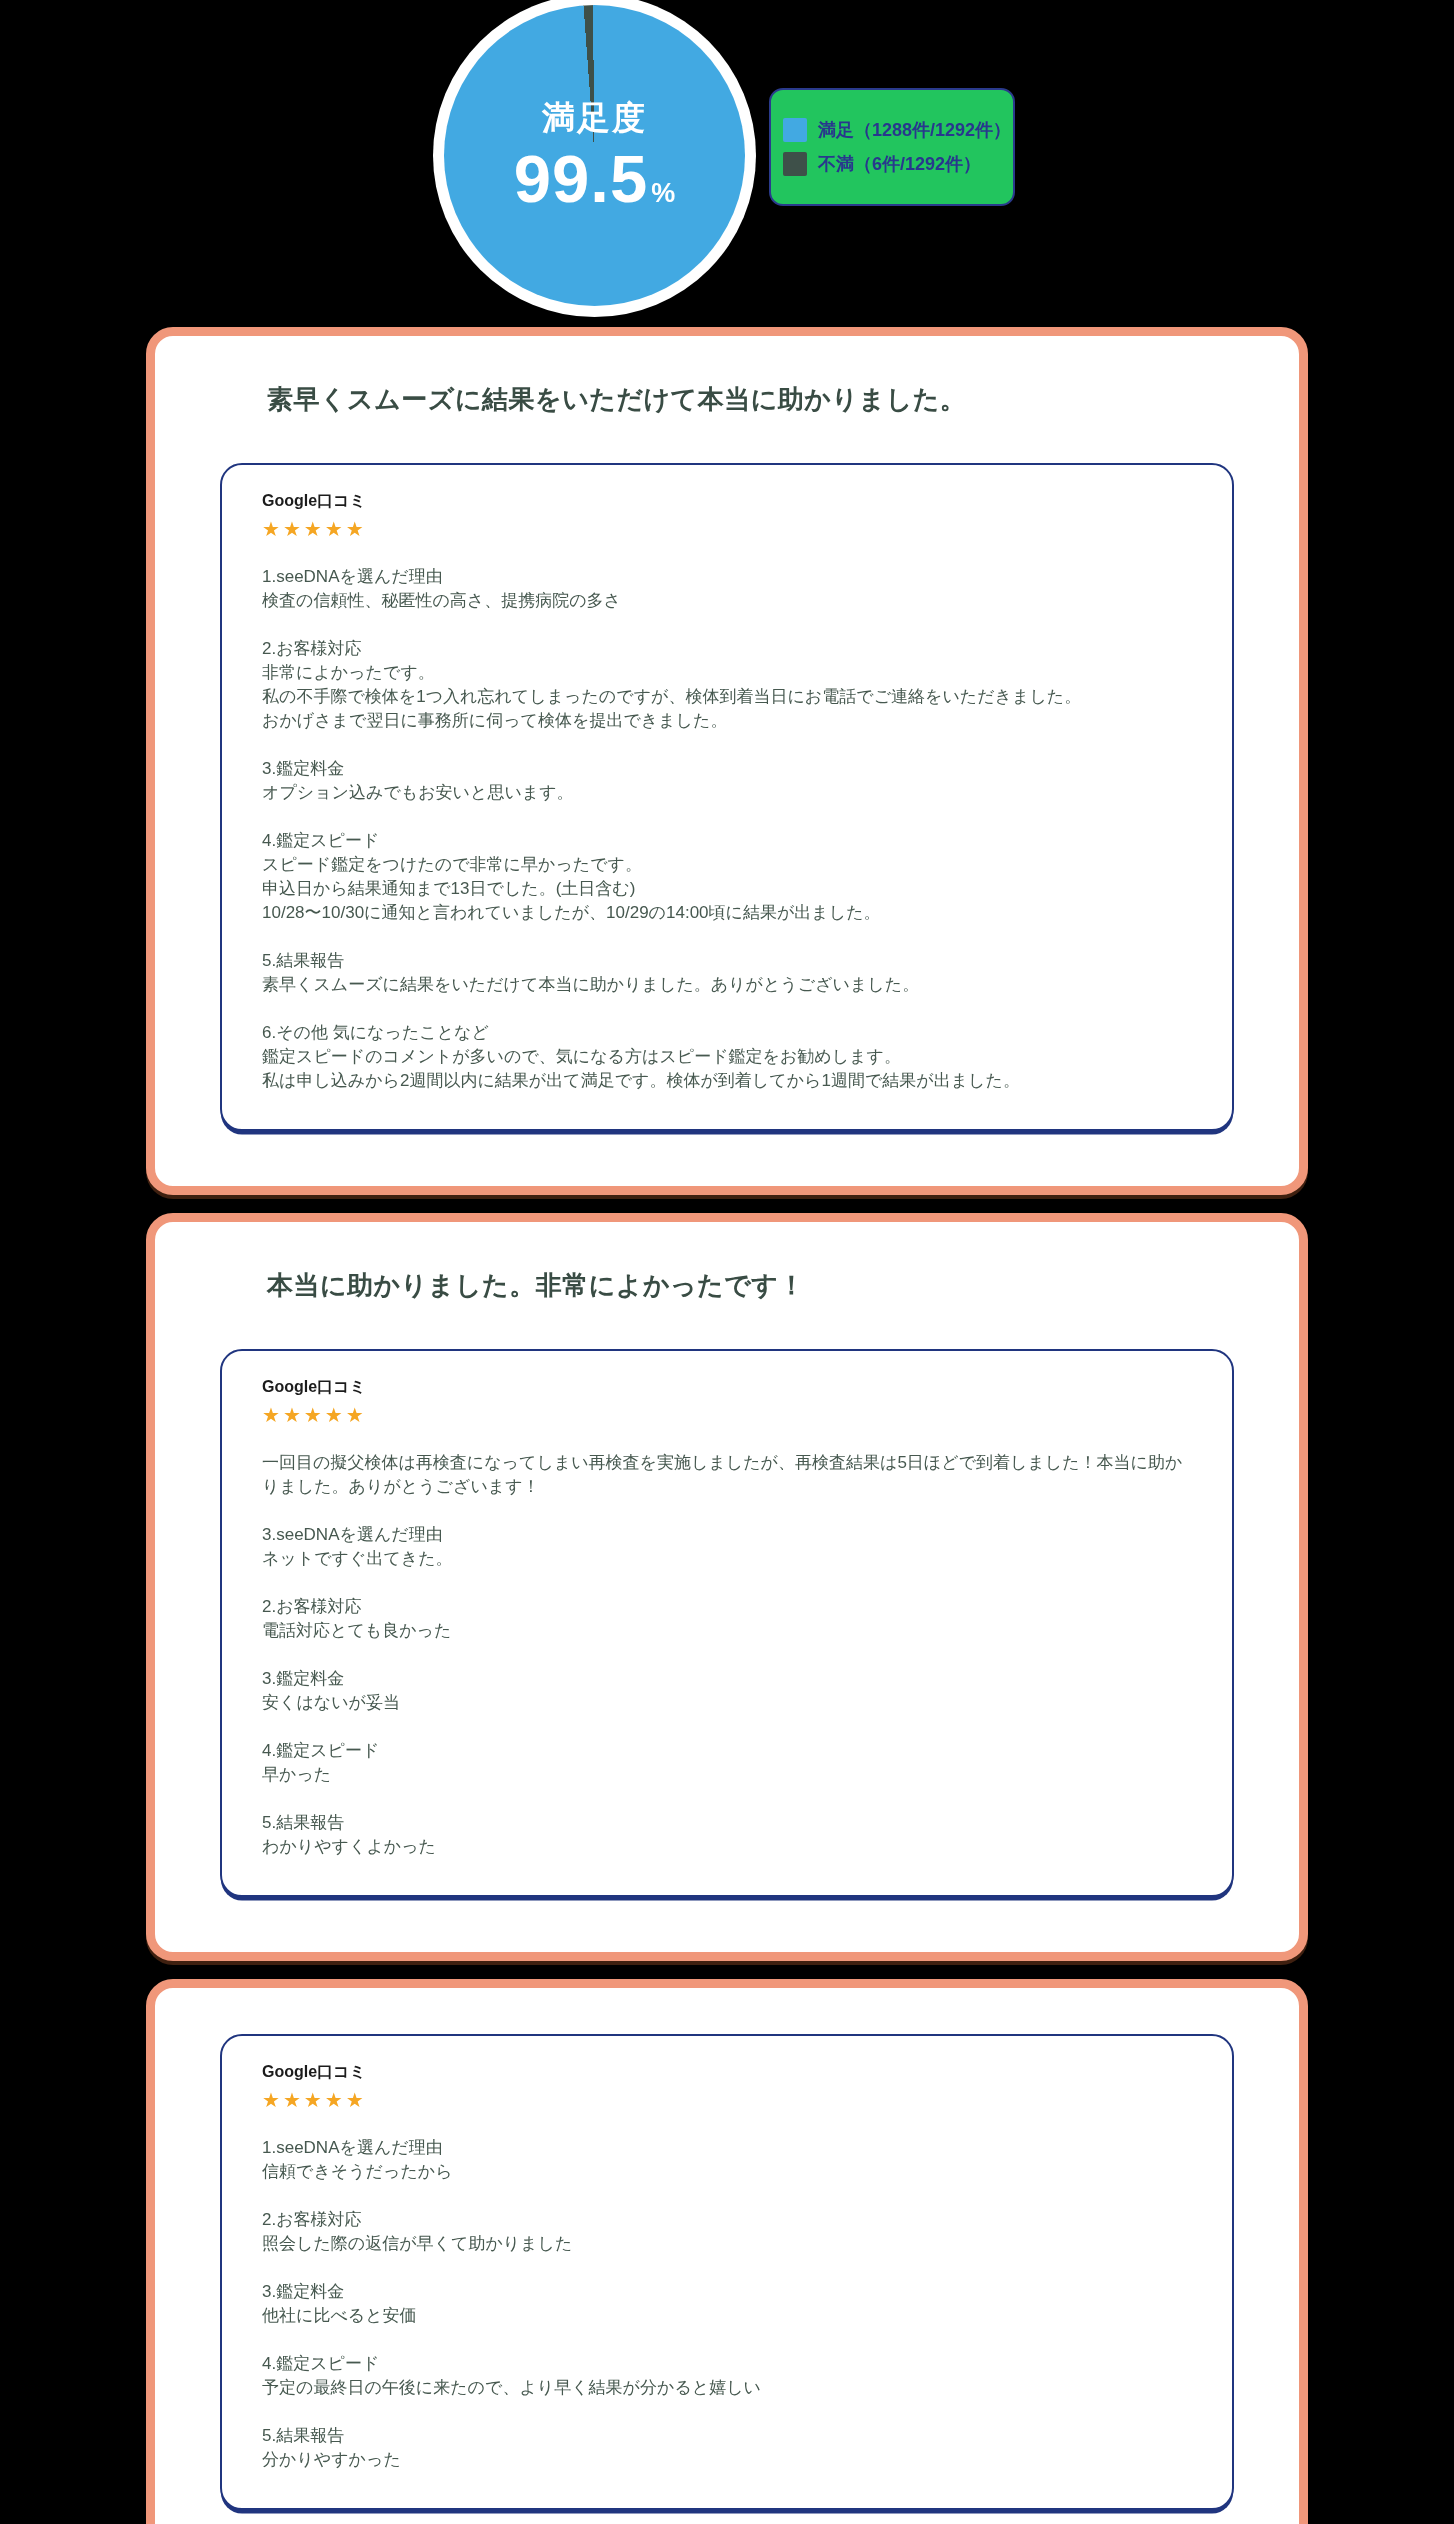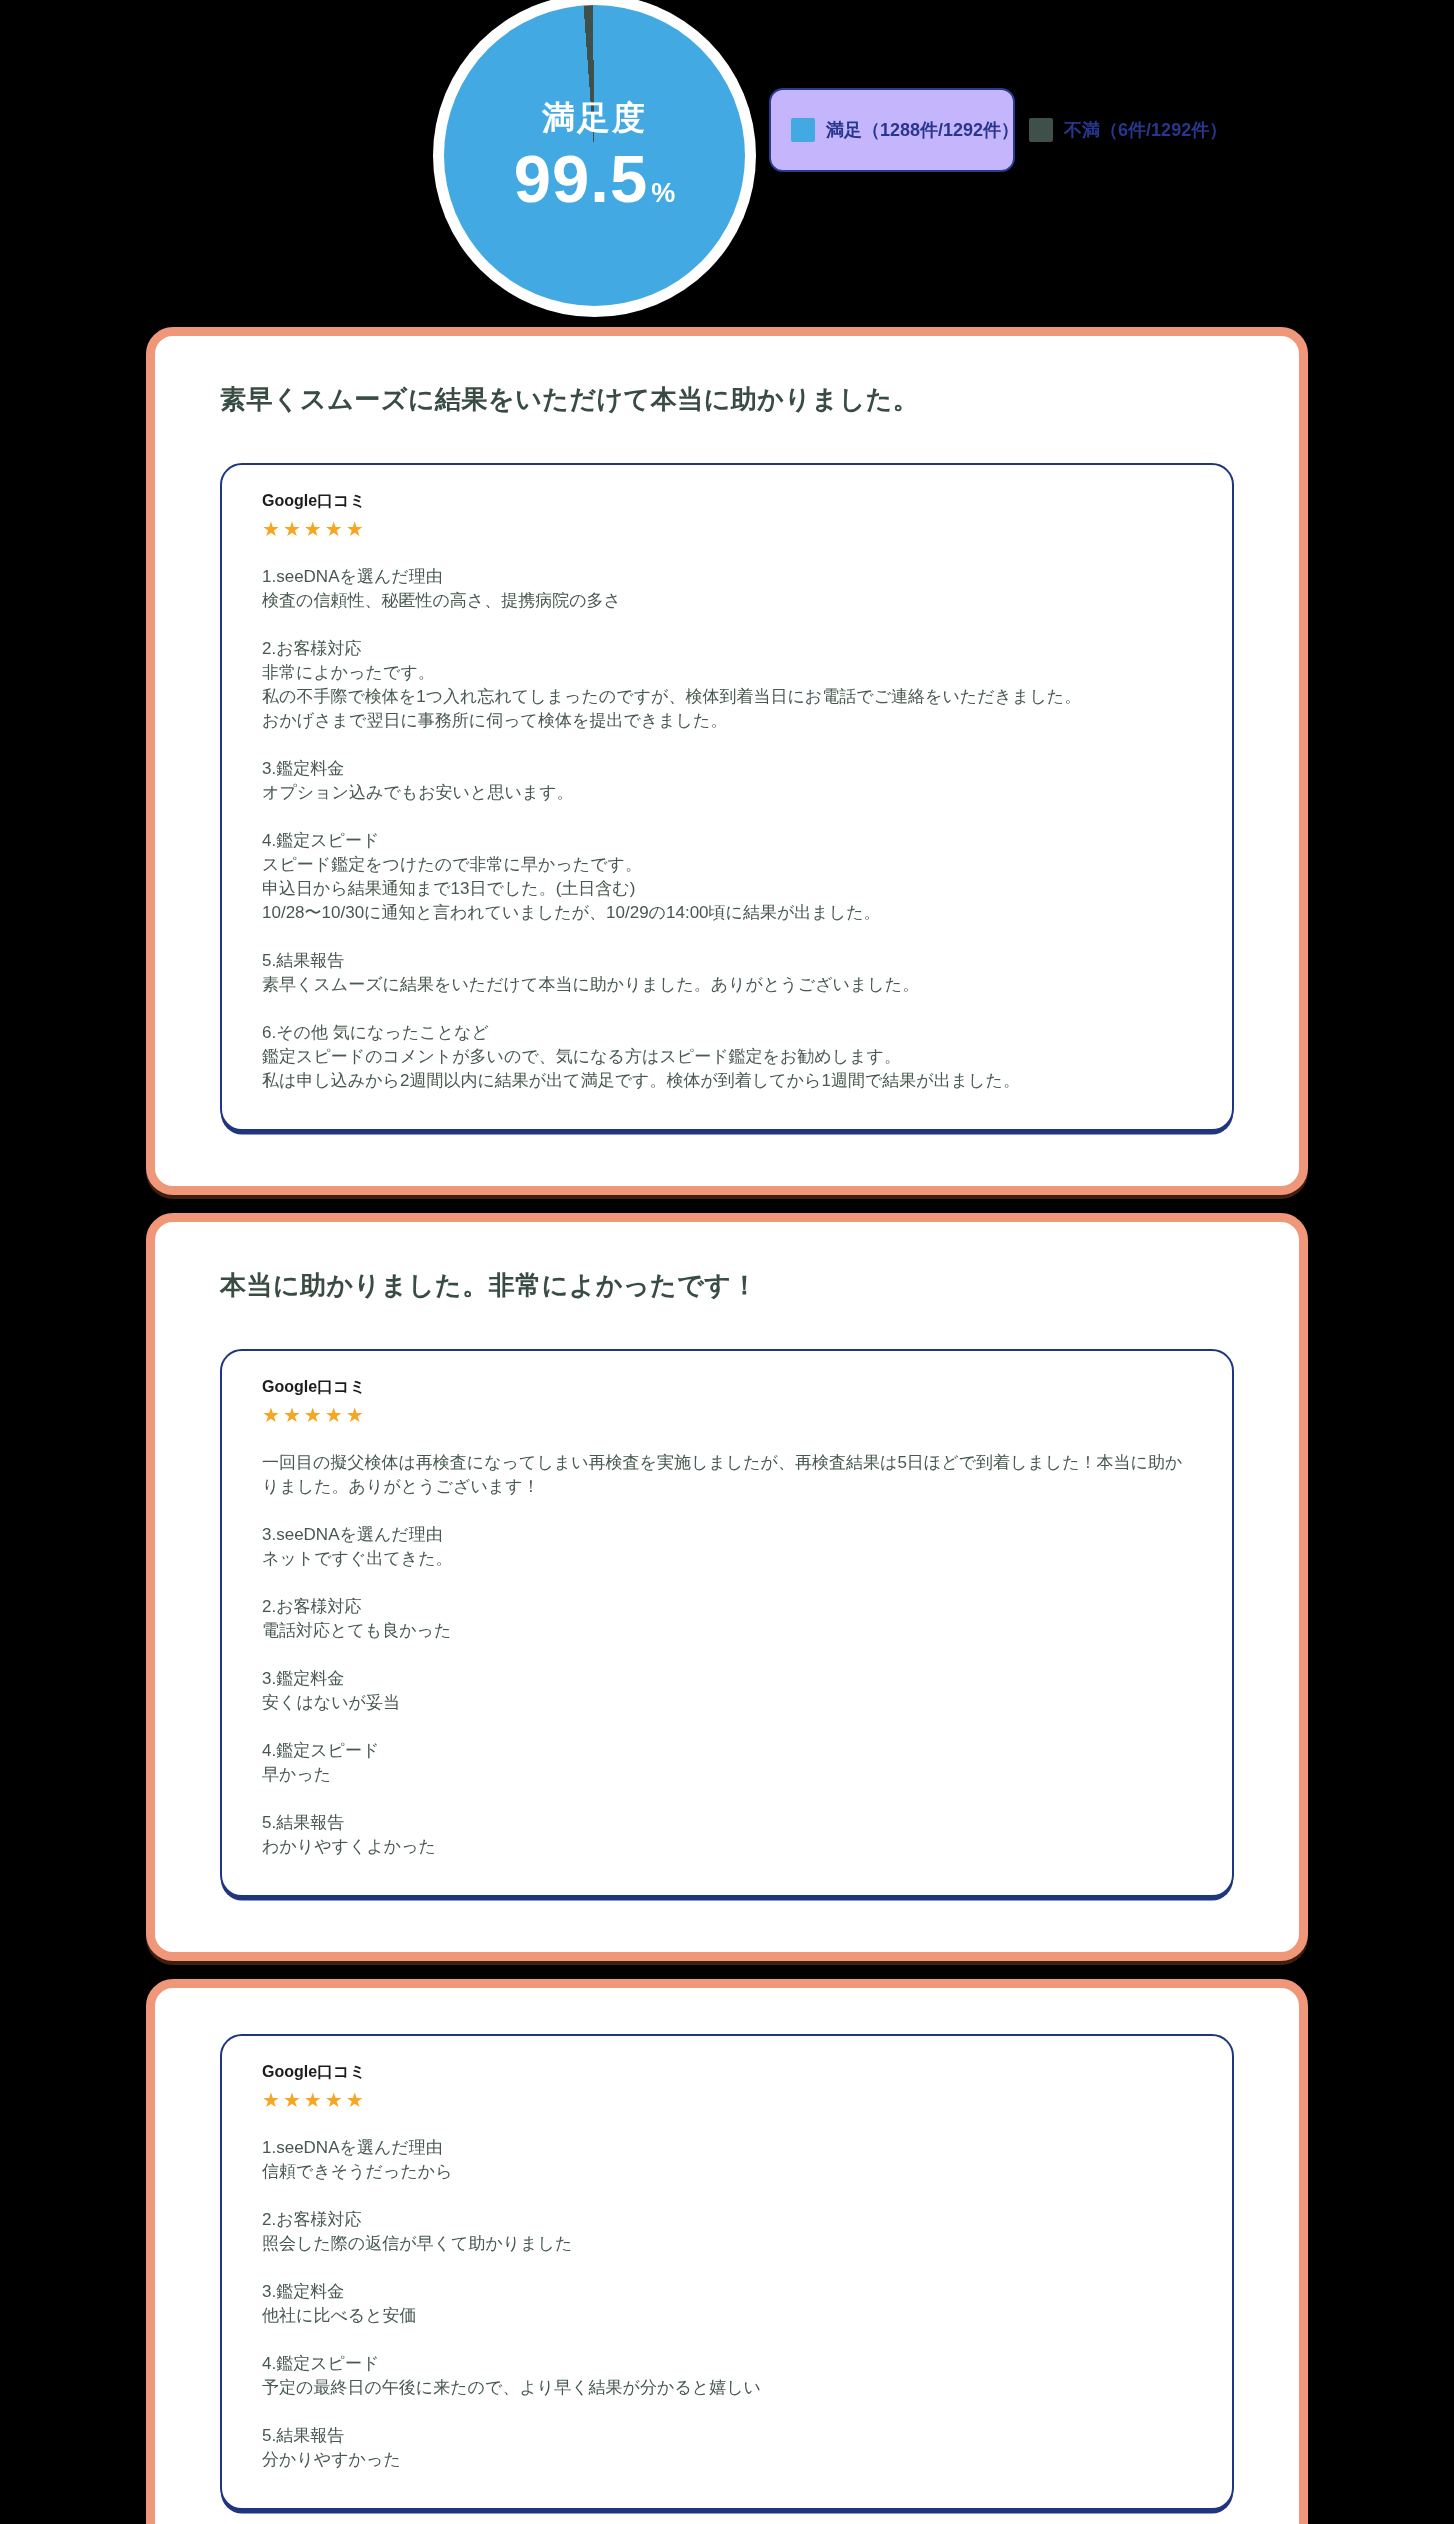--- a/index.html
+++ b/index.html
@@ -28,24 +28,24 @@
     display:flex; flex-direction:column; align-items:center; justify-content:center;
     color:#ffffff; text-align:center;
   }
   .pie-center .pie-title { font-size:33px; font-weight:bold; letter-spacing:2px; }
   .pie-center .pie-value-row { margin-top:3px; font-weight:bold; line-height:1.05; }
   .pie-center .pie-value { font-size:67px; letter-spacing:1px; }
   .pie-center .pie-unit { font-size:27px; margin-left:3px; }
 
   .legend {
     position:absolute; left:769px; top:88px; width:246px;
-    background:#c4b5fd;
+    background:#22c55e;
     border:2px solid #2A3A8C; border-radius:14px;
-    padding:28px 20px;
-    display:flex; flex-direction:row; gap:10px;
+    padding:28px 12px;
+    display:flex; flex-direction:column; gap:10px;
   }
   .legend-row { display:flex; align-items:center; gap:11px; }
   .legend-chip { width:24px; height:24px; border-radius:2px; flex:0 0 auto; }
   .legend-chip.c0 { background:#42A9E2; }
   .legend-chip.c1 { background:#3E5049; }
   .legend-text { font-size:18px; font-weight:700; color:#28378D; white-space:nowrap; }
 
   
   .cards { margin:0 146px; }
   .card {
@@ -53,20 +53,21 @@
     border:9px solid #F0977A;
     border-radius:27px;
     padding:46px 65px 55px;
     margin-bottom:18px;
     box-shadow:0 4px 0 rgba(140,70,35,.45);
   }
   .card-title {
     font-size:26px; font-weight:bold; color:#394C44;
     letter-spacing:0.5px;
     margin-bottom:46px;
+    margin-left:47px;
   }
   .review {
     border:2.5px solid #20357F;
     border-radius:22px;
     padding:26px 40px 36px;
     box-shadow:0 4.5px 0 -1px #20357F;
     background:#ffffff;
   }
   .review-source { font-size:16px; font-weight:bold; color:#1c1c1c; }
   .stars { font-size:20px; color:#F5A623; letter-spacing:3px; margin-top:5px; }

